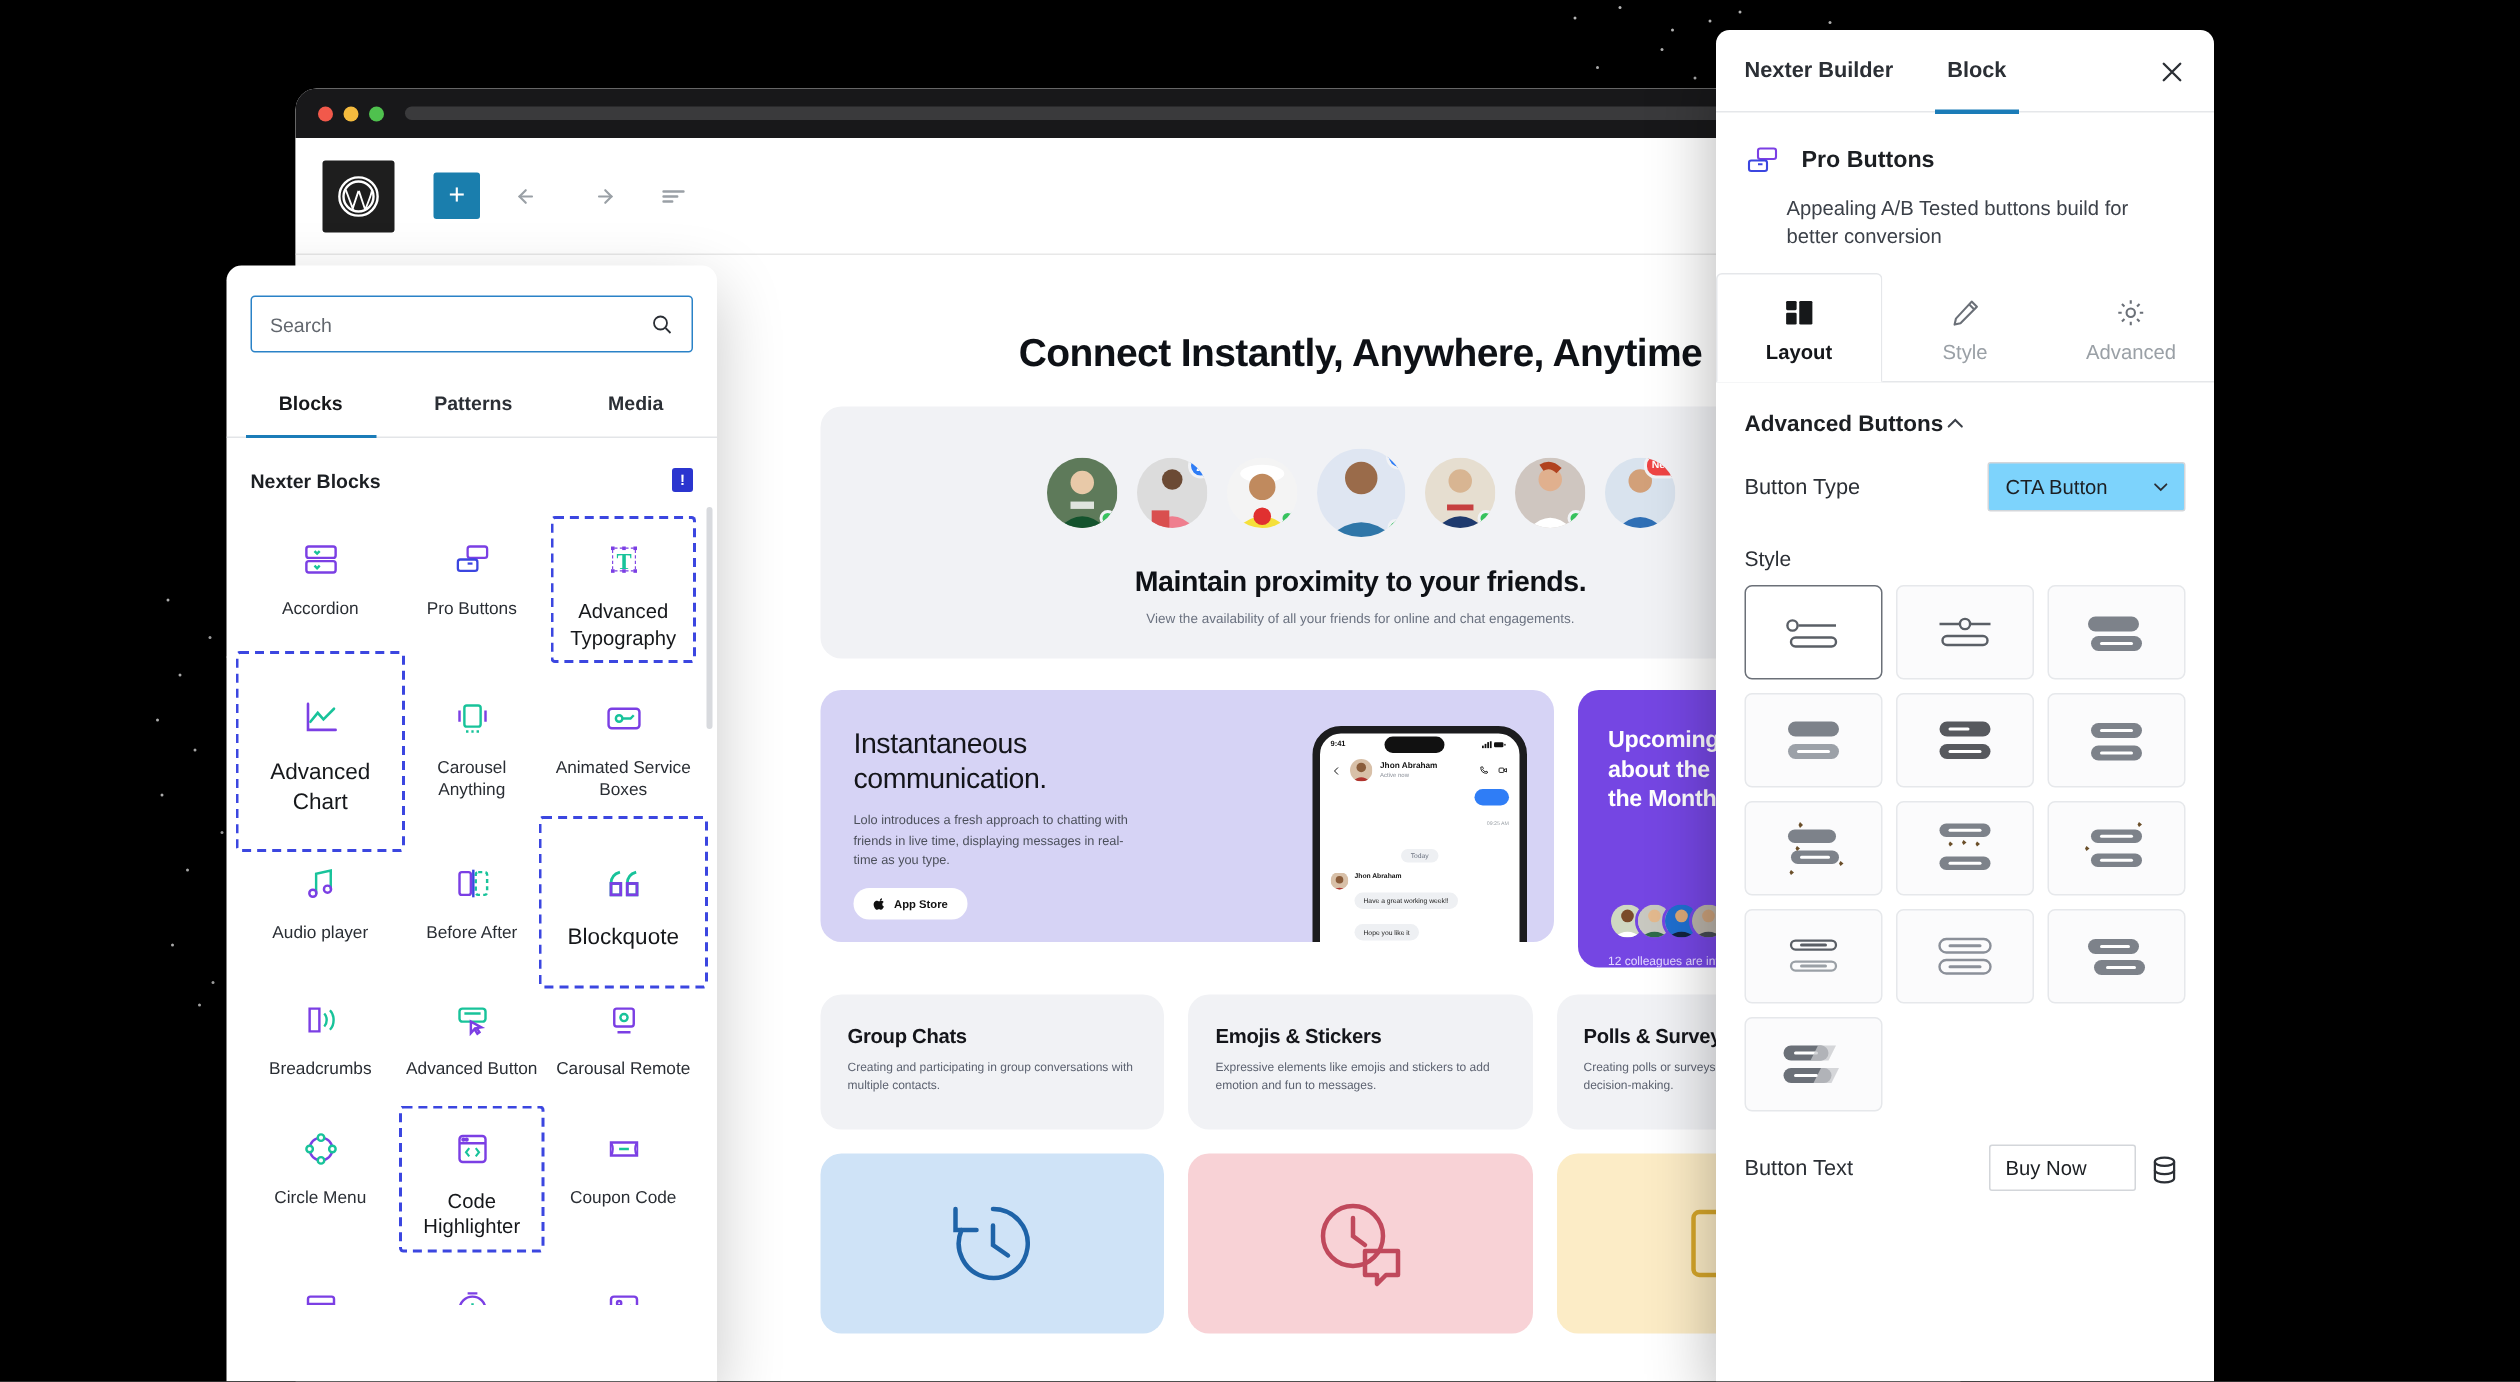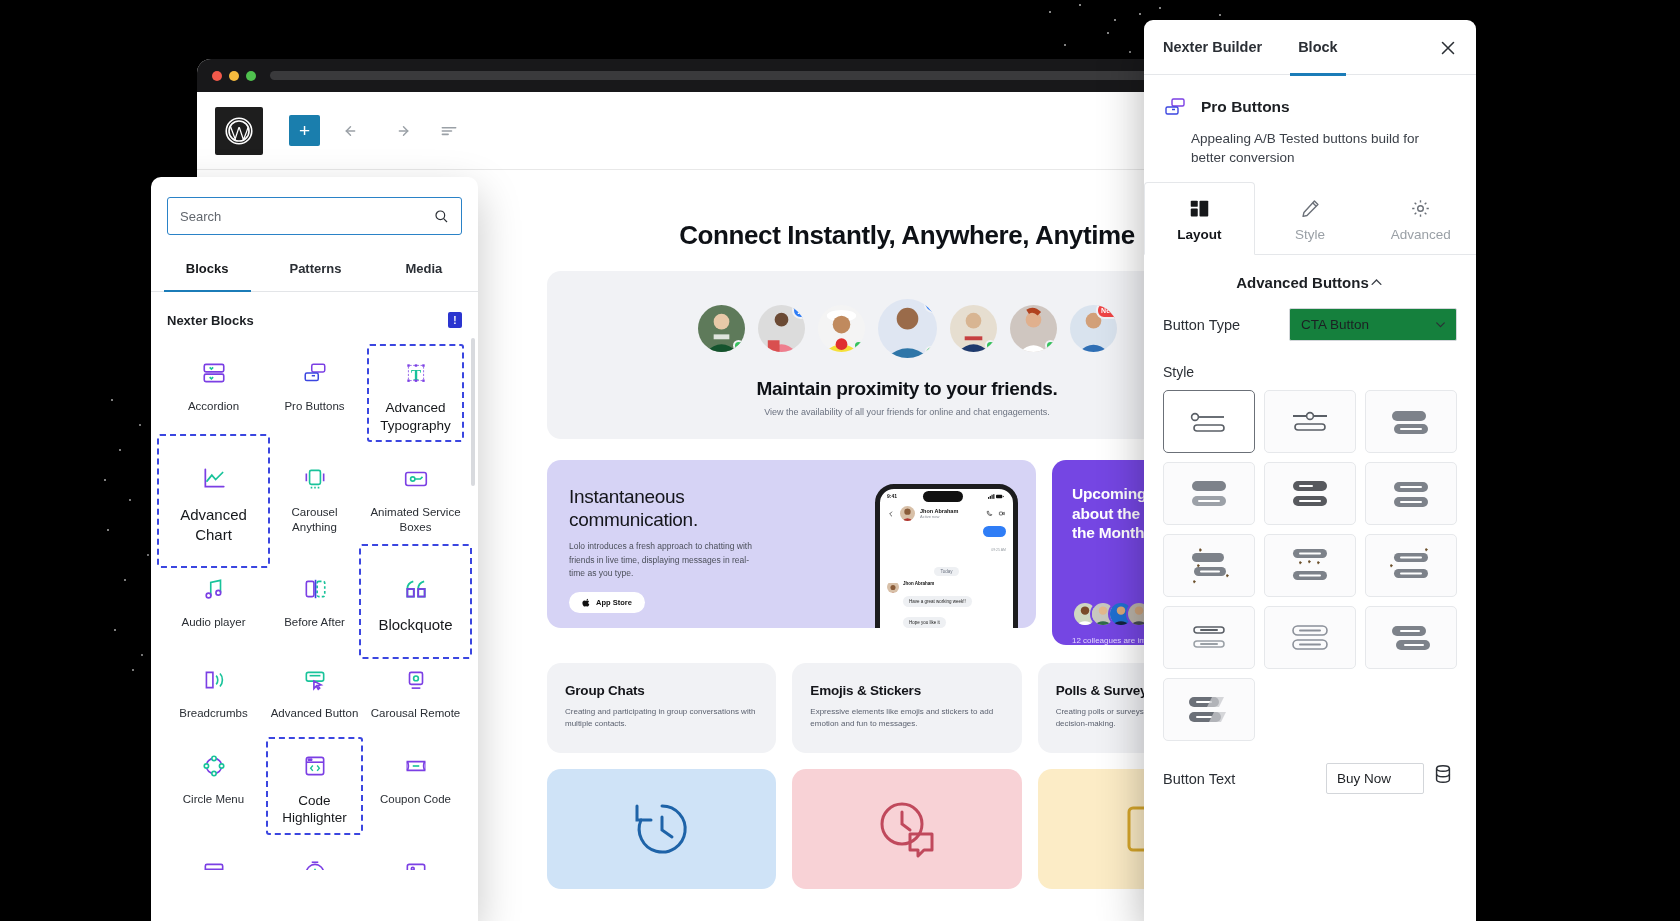--- a/index.html
+++ b/index.html
@@ -143,39 +143,39 @@
 
   .seg{ display:flex; border-bottom:1px solid #e5e7ea; }
   .seg-item{ flex:1; text-align:center; padding:14px 0 12px; font-size:13.5px; color:#9aa0a6; position:relative;}
   .seg-item .si{ height:24px; display:flex;align-items:center;justify-content:center;margin-bottom:7px;}
   .seg-item .si svg{width:21px;height:21px;}
   .seg-item.active{ color:#14161a; font-weight:600; background:#fff; }
   .seg-item.active:before{ content:""; position:absolute; left:0;right:0;top:0;bottom:-1px;
      border:1px solid #e5e7ea; border-bottom-color:#fff; border-radius:4px 4px 0 0; }
   .seg-item .si, .seg-item span{ position:relative; z-index:2;}
 
-  .acc-row{ display:flex; align-items:center; justify-content:center; padding:19px 19px 15px; }
+  .acc-row{ display:flex; align-items:center; justify-content:flex-start; padding:19px 19px 15px; }
   .acc-title{ font-size:15px; font-weight:600; color:#1c1f23; }
   .acc-row svg{ width:15px;height:15px;color:#3c4149;}
 
   .ctl-row{ display:flex; align-items:center; justify-content:space-between; padding:0 19px 0; margin-top:2px;}
   .ctl-label{ font-size:14.5px; color:#2b2f35; }
-  .select{ width:168px;height:33px; border:1px solid #d3d6da; border-radius:2px; display:flex;align-items:center;
-           justify-content:space-between; padding:0 9px 0 11px; font-size:13.5px; color:#1c1f23; background:#15803d;}
+  .select{ width:132px;height:33px; border:1px solid #d3d6da; border-radius:2px; display:flex;align-items:center;
+           justify-content:space-between; padding:0 9px 0 11px; font-size:13.5px; color:#1c1f23; background:#7dd3fc;}
   .select svg{width:13px;height:13px;color:#2b2f35;}
 
   .style-label{ font-size:14px; color:#2b2f35; padding:23px 19px 10px; }
   .style-grid{ display:grid; grid-template-columns:repeat(3,1fr); gap:9px; padding:0 19px; }
   .tile{ height:63px; border:1px solid #e6e8eb; border-radius:5px; background:#fbfbfc;
          display:flex; align-items:center; justify-content:center; }
   .tile.sel{ border:1.6px solid #6b7078; background:#fff; }
   .tile svg{ width:62px; height:44px; }
 
   .btm-row{ display:flex; align-items:center; justify-content:space-between; padding:0 19px; margin-top:22px;}
-  .txtin{ display:flex; align-items:flex-start; gap:8px; }
+  .txtin{ display:flex; align-items:flex-end; gap:8px; }
   .txtin .fld{ width:98px;height:31px;border:1px solid #d3d6da;border-radius:2px; display:flex;align-items:center;
                padding:0 10px; font-size:13.5px; color:#1c1f23;}
   .dbico{ width:25px;height:25px; color:#2b2f35; }
   .dbico svg{width:22px;height:22px;}
 </style>
 </head>
 <body>
 
 <div class="stage">
 

